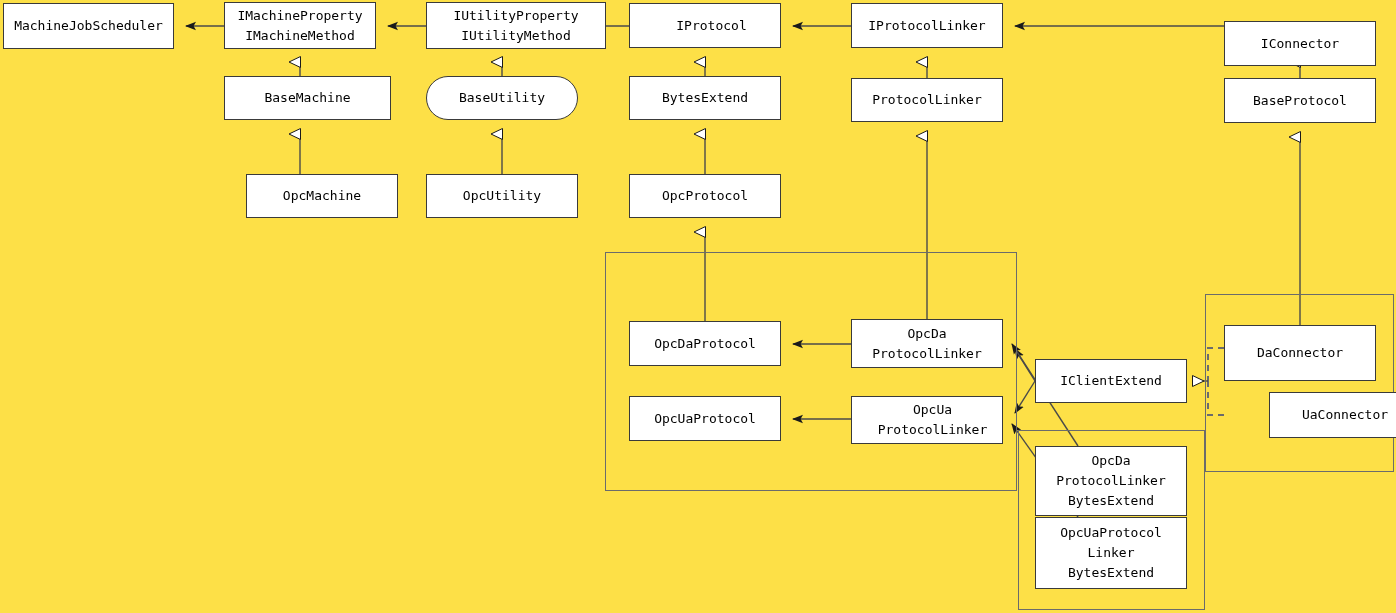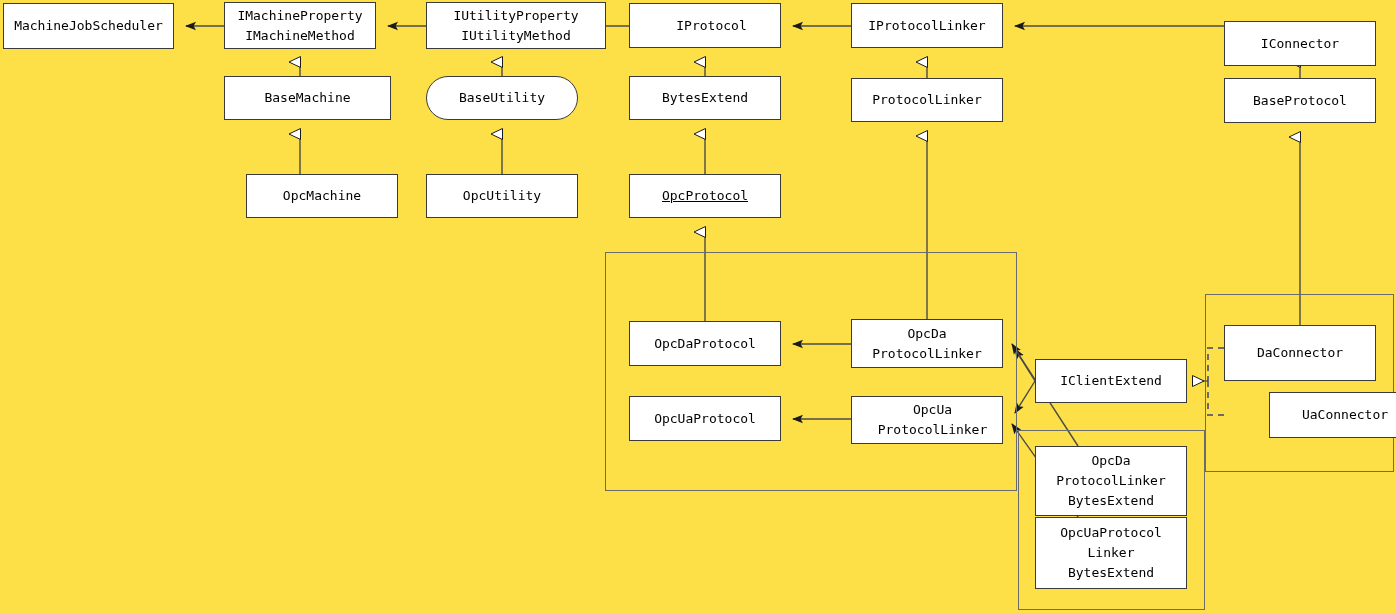--- a/index.html
+++ b/index.html
@@ -129,21 +129,21 @@
     <div class="uml-box" style="left:1224px; top:3px; width:152px; height:45px;margin-top:18px;">IConnector</div>
 
     <div class="uml-box" style="left:224px; top:76px; width:167px; height:44px;">BaseMachine</div>
     <div class="uml-box" style="left:426px; top:76px; width:152px; height:44px;border-radius:22px;">BaseUtility</div>
     <div class="uml-box" style="left:629px; top:76px; width:152px; height:44px;">BytesExtend</div>
     <div class="uml-box" style="left:851px; top:78px; width:152px; height:44px;">ProtocolLinker</div>
     <div class="uml-box" style="left:1224px; top:78px; width:152px; height:45px;">BaseProtocol</div>
 
     <div class="uml-box" style="left:224px; top:174px; width:152px; height:44px;margin-left:22px;">OpcMachine</div>
     <div class="uml-box" style="left:426px; top:174px; width:152px; height:44px;">OpcUtility</div>
-    <div class="uml-box" style="left:629px; top:174px; width:152px; height:44px;text-decoration:underline;">OpcProtocol</div>
+    <div class="uml-box" style="left:629px; top:174px; width:152px; height:44px;">OpcProtocol</div>
 
     <div class="uml-box" style="left:629px; top:321px; width:152px; height:45px;">OpcDaProtocol</div>
     <div class="uml-box" style="left:629px; top:396px; width:152px; height:45px;">OpcUaProtocol</div>
     <div class="uml-box" style="left:851px; top:319px; width:152px; height:49px;">OpcDa
 ProtocolLinker</div>
     <div class="uml-box" style="left:851px; top:396px; width:152px; height:48px;padding-left:11px;">OpcUa
 ProtocolLinker</div>
 
     <div class="uml-box" style="left:1035px; top:359px; width:152px; height:44px;">IClientExtend</div>
     <div class="uml-box" style="left:1035px; top:446px; width:152px; height:70px;">OpcDa

